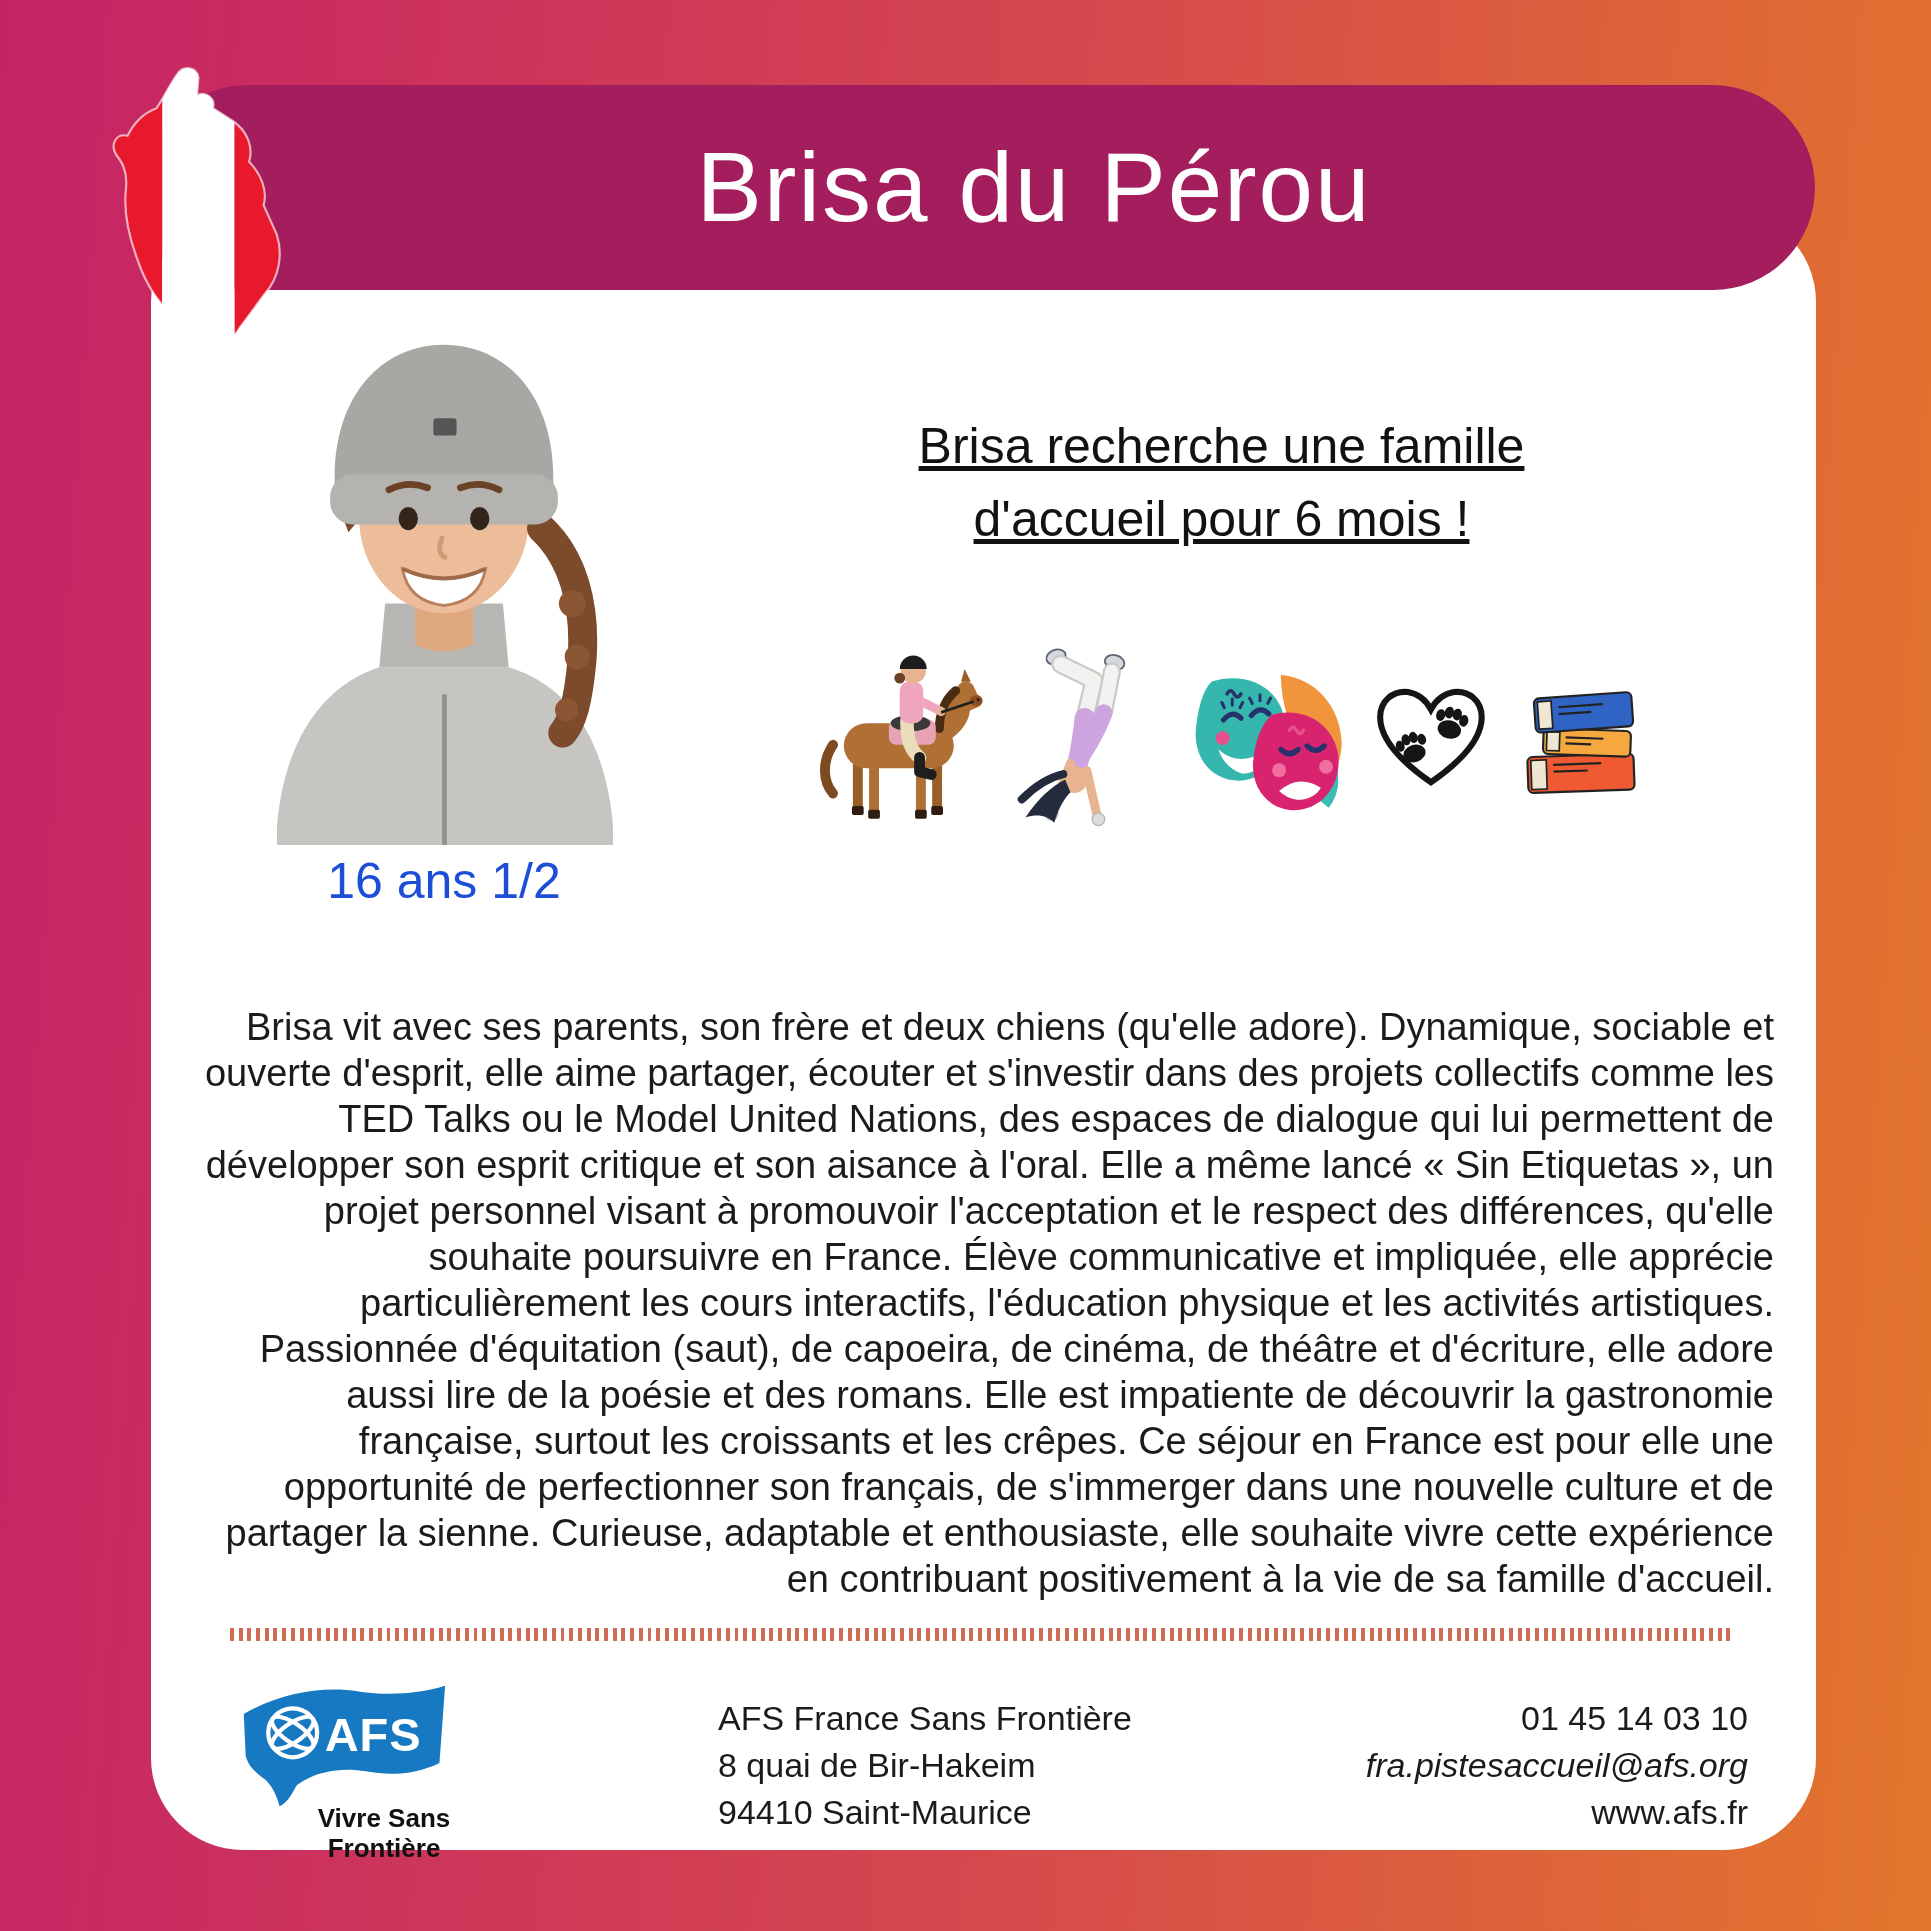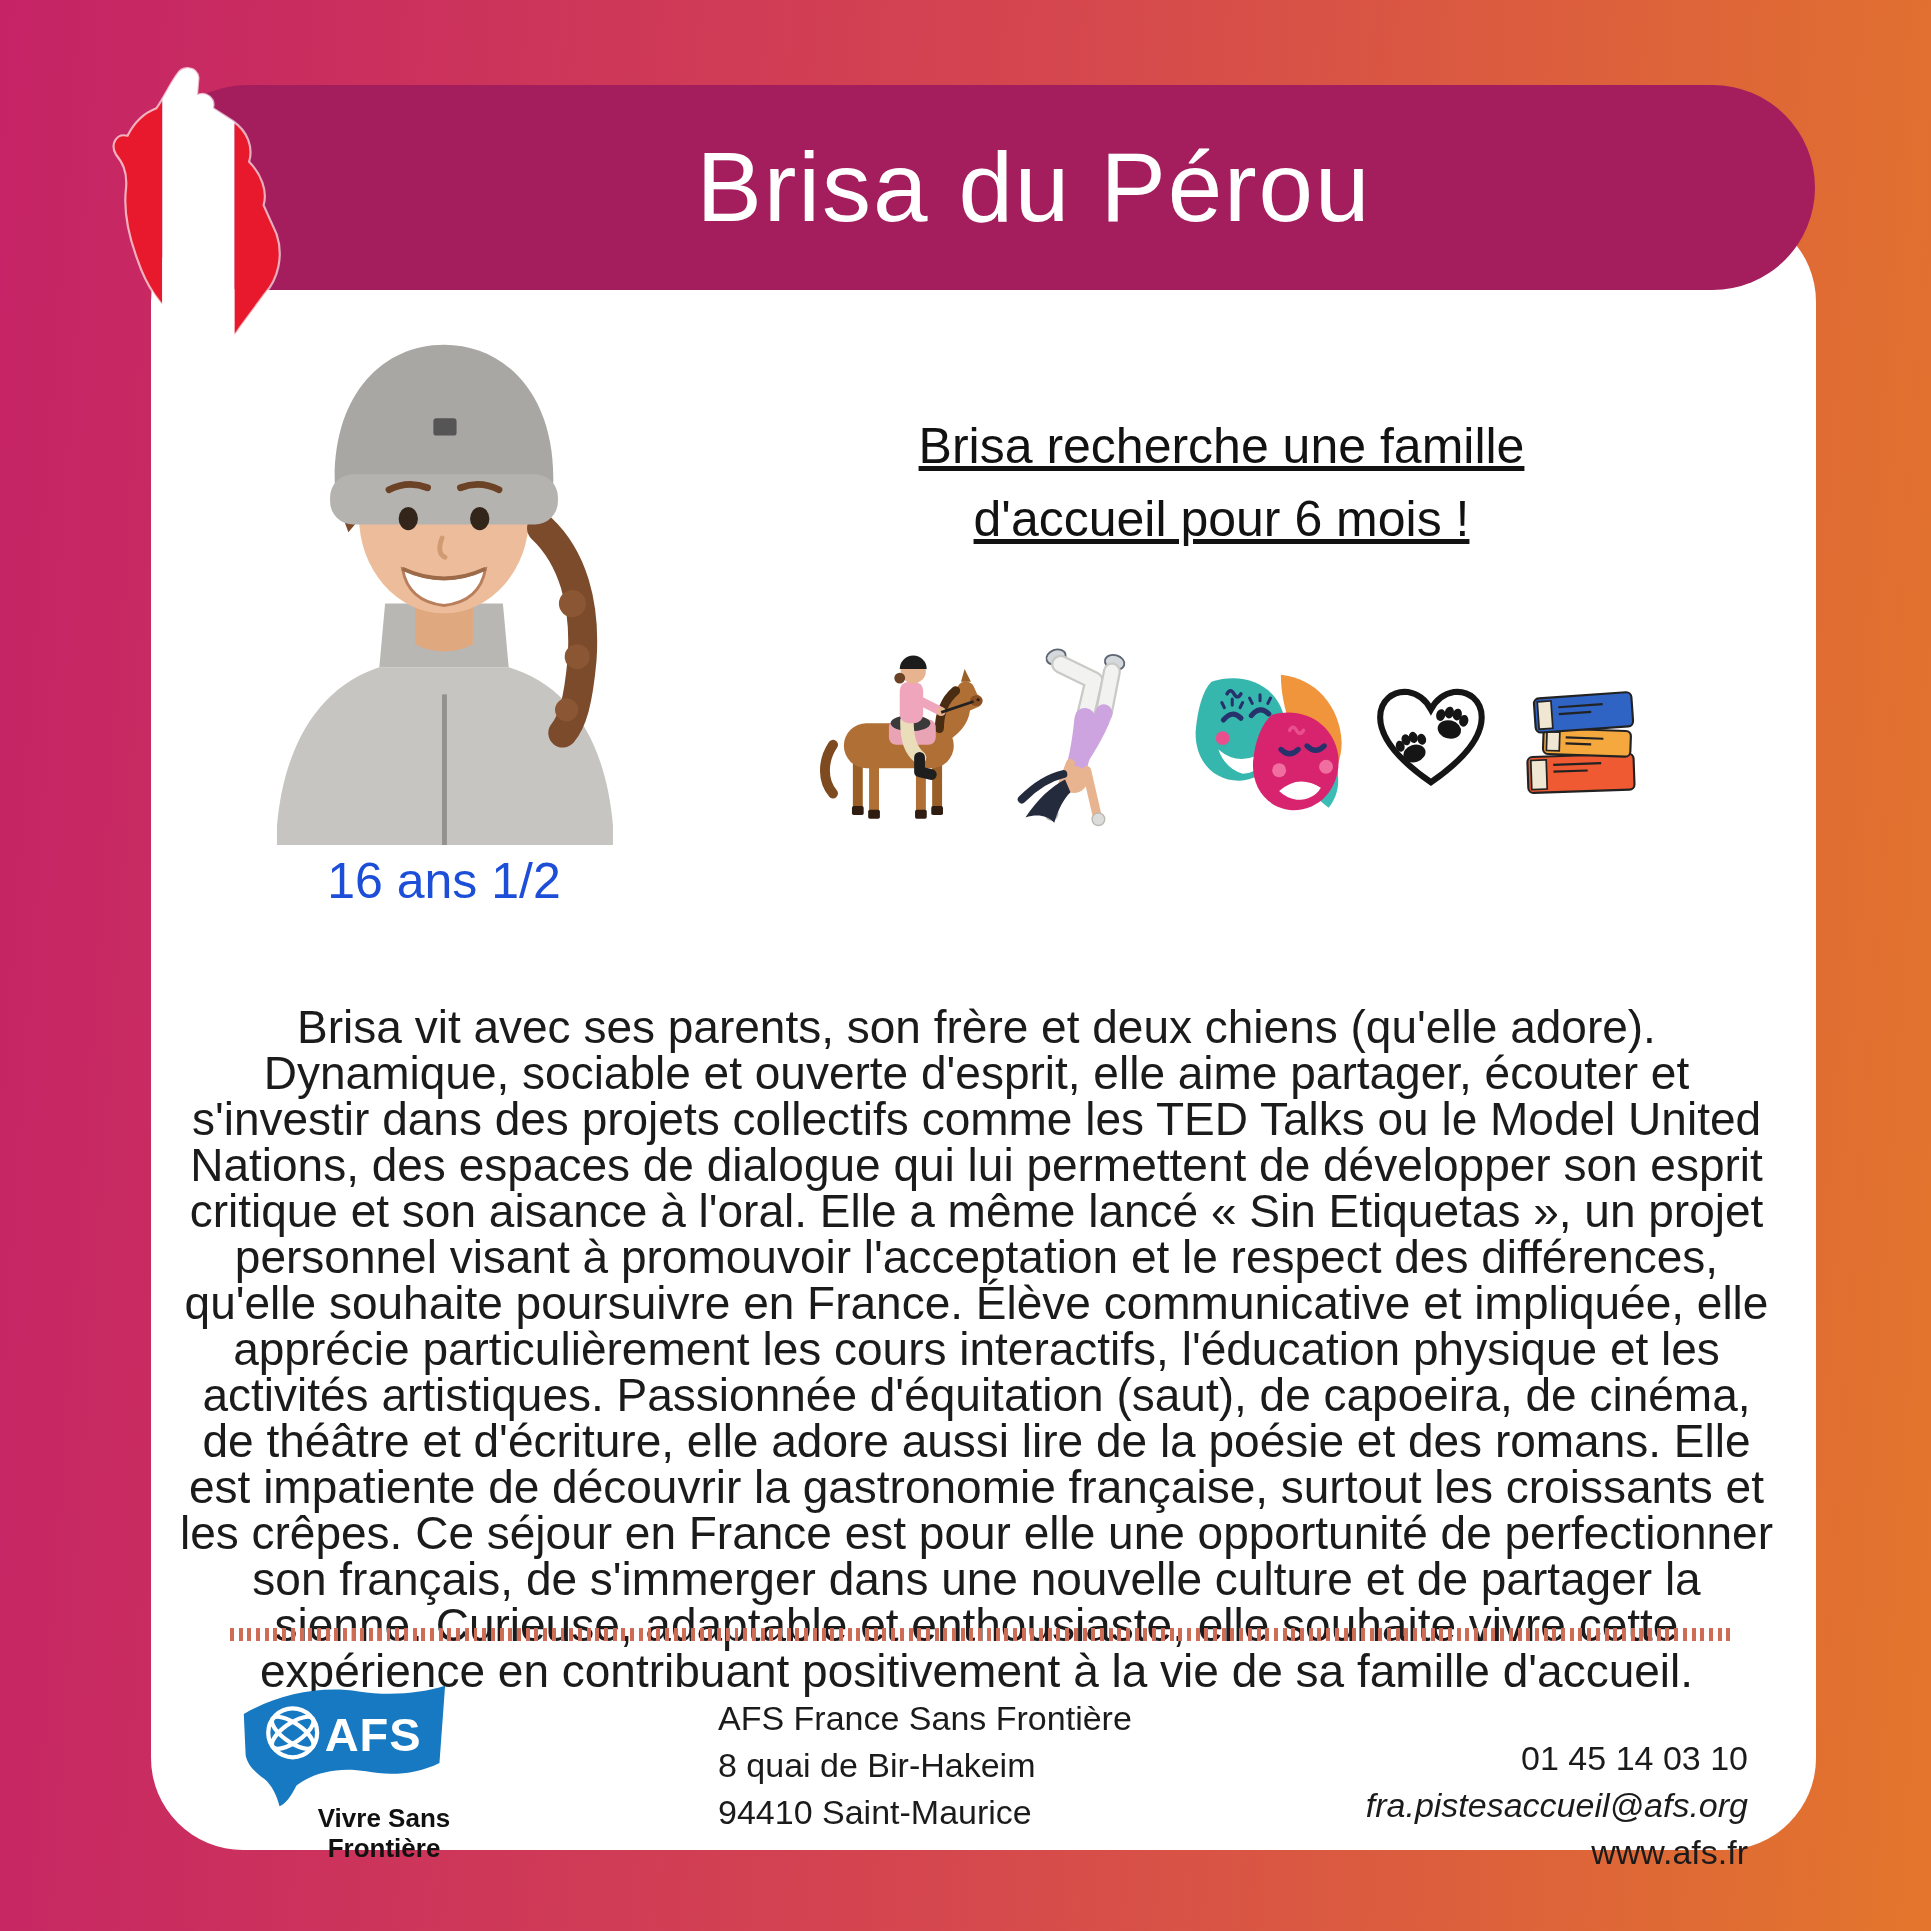--- a/index.html
+++ b/index.html
@@ -35,38 +35,38 @@
   .headline {
     position:absolute; left:821px; top:410px; width:801px; text-align:center;
     font-size:50px; line-height:1.45; font-weight:500; color:#121212;text-decoration:underline;
   }
   .icons {
     position:absolute; left:806px; top:630px; width:840px; height:217px;
     display:flex; align-items:center; justify-content:center; gap:15.4px;
   }
   .bio {
     position:absolute; left:179px; top:1004px; width:1595px;
-    font-size:46px; line-height:46px; text-align:center; color:var(--text,#1b1b1b);
+    font-size:38px; line-height:46px; text-align:right; color:var(--text,#1b1b1b);
   }
   .divider {
     position:absolute; left:230px; top:1628px; width:1502px; height:12.6px;
     background:repeating-linear-gradient(90deg, var(--divider,#cf6c55) 0 3.9px, transparent 3.9px 8.7px);
   }
   .logo-flag { position:absolute; left:230px; top:1682px; width:227px; height:127px; }
   .logo-sub {
     position:absolute; left:307px; top:1804px; width:154px; text-align:center;
     font-weight:700; font-size:26px; line-height:1.15; color:#111111;
   }
   .address {
     position:absolute; left:718px; top:1695px;
     font-size:34px; line-height:47px; color:var(--text,#1b1b1b);
   }
   .contact {
     position:absolute; left:1207px; top:1695px; width:541px; text-align:right;
-    font-size:34px; line-height:47px; color:var(--text,#1b1b1b);margin-top:40px;
+    font-size:34px; line-height:47px; color:var(--text,#1b1b1b);
   }
   .contact .email { font-style:italic; }
 </style>
 </head>
 <body>
 
 <div class="bg"></div>
 
 <div class="card"></div>
 

